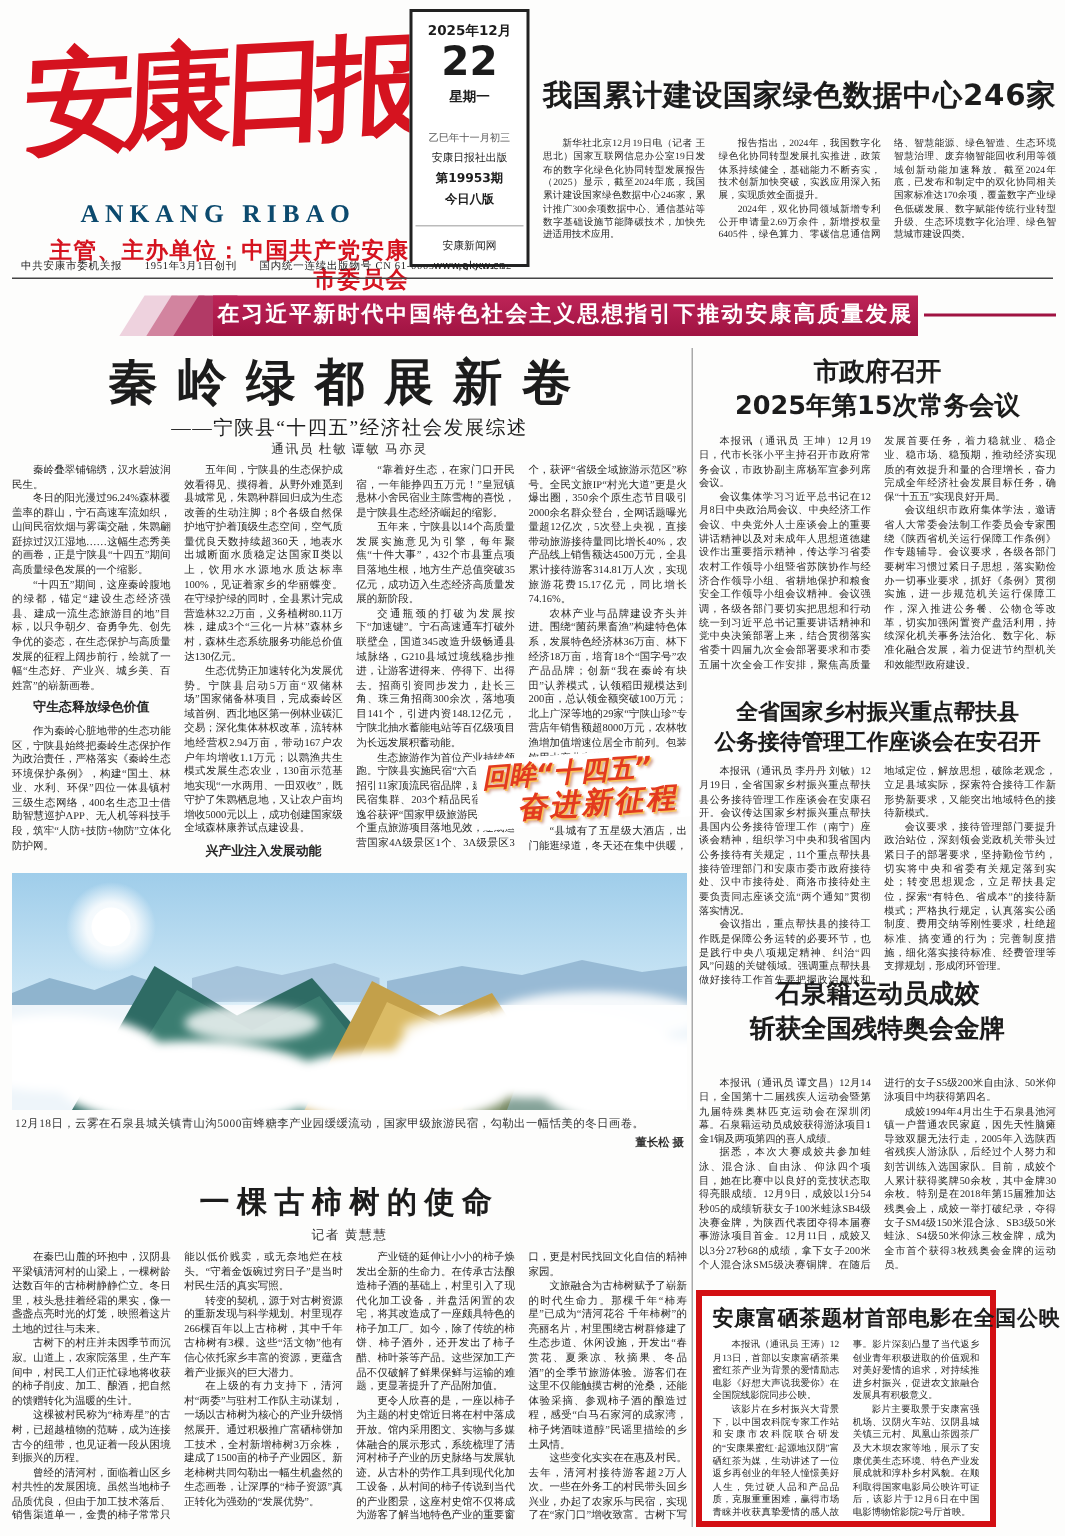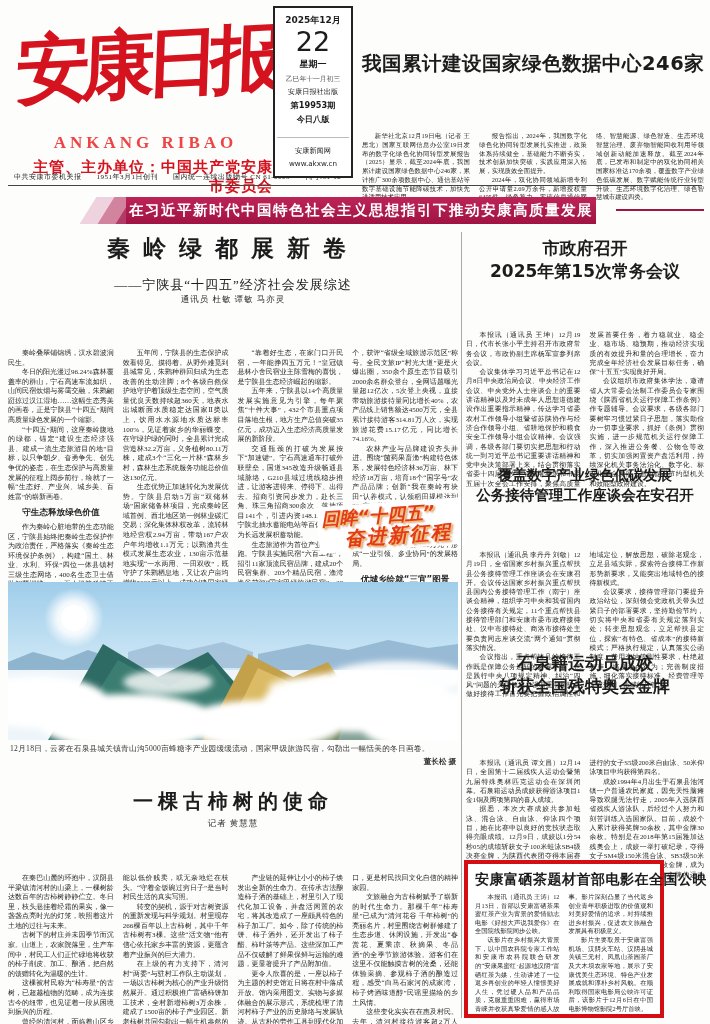--- a/index.html
+++ b/index.html
@@ -3,48 +3,48 @@
 <meta charset="utf-8">
 <style>
   html,body{margin:0;padding:0;background:#e9e9e9;}
   #page{position:relative;width:710px;height:1024px;background:#fdfdfc;margin:0 auto;overflow:hidden;
         font-family:"Liberation Serif","DejaVu Serif",serif;color:#1c1c1c;}
   .abs{position:absolute;}
   .hei{font-family:"DejaVu Sans","Liberation Sans",sans-serif;}
   
   .mast-title{font-family:"DejaVu Serif",serif;font-weight:bold;color:#d5131f;
               font-size:74px;letter-spacing:-9px;transform:rotate(-3deg) skewX(-5deg);line-height:1;}
-  .mast-pinyin{color:#ef4444;font-weight:bold;font-size:17px;letter-spacing:4px;text-align:center;}
+  .mast-pinyin{color:#0c4a6e;font-weight:bold;font-size:17px;letter-spacing:4px;text-align:center;}
   .mast-org{color:#d5131f;font-weight:bold;font-size:15px;letter-spacing:1px;text-align:right;}
   .mast-foot{font-size:7px;color:#222;letter-spacing:.5px;}
   .datebox{border:2px solid #222;text-align:center;padding:6px 2px;box-sizing:border-box;background:#fff;}
   .datebox .l1{font-size:9px;font-weight:bold;}
-  .datebox .day{font-size:27px;font-weight:normal;line-height:1.1;}
+  .datebox .day{font-size:27px;font-weight:bold;line-height:1.1;}
   .datebox .l2{font-size:9px;font-weight:bold;margin-top:1px;}
-  .datebox .l3{font-size:6.8px;color:#555;margin-top:3px;}
+  .datebox .l3{font-size:6.8px;color:#555;margin-top:16px;}
   .datebox .l4{font-size:7.2px;margin-top:3px;}
   .datebox .l5{font-size:8.2px;font-weight:bold;margin-top:3px;}
   .datebox .web{font-size:7.2px;margin-top:12px;border-top:1px solid #bbb;padding-top:8px;}
   
   .hrule{background:#444;height:1px;}
   .vrule{background:#a9a9a9;width:1px;}
   
   .banner-bar{background:linear-gradient(180deg,#bd2457,#a01342);color:#fff;font-weight:bold;
               font-size:14.5px;letter-spacing:1.5px;text-align:center;line-height:27px;}
   .skew{transform:skewX(-32deg);}
   
-  .headline-xl{font-weight:bold;font-size:23px;letter-spacing:13px;text-align:center;white-space:nowrap;font-family:Liberation Mono, monospace;}
+  .headline-xl{font-weight:bold;font-size:33px;letter-spacing:13px;text-align:center;white-space:nowrap;font-family:Liberation Mono, monospace;}
   .sub-title{font-size:13px;text-align:center;letter-spacing:1px;}
   .byline{font-size:8.5px;color:#333;text-align:center;letter-spacing:1px;}
   .headline-top{font-weight:bold;font-size:19.5px;letter-spacing:.5px;white-space:nowrap;}
   .headline-r{font-weight:bold;text-align:center;line-height:1.35;}
   .headline-mid{font-weight:bold;font-size:20px;letter-spacing:5px;text-align:center;white-space:nowrap;}
   
   .body-cols{column-gap:9px;font-size:7px;line-height:1.37;text-align:justify;overflow:hidden;
-             color:#282828;margin-top:40px;}
+             color:#282828;}
   .cols2{column-count:2;}
   .cols3{column-count:3;}
   .cols4{column-count:4;}
   .body-cols p{margin:0;text-indent:2em;}
   .body-cols p.subhead{font-family:"DejaVu Sans","Liberation Sans",sans-serif;text-indent:0;
              text-align:center;font-weight:bold;font-size:8.6px;margin:5px 0 4px;}
   
   .slogan{transform:rotate(-4deg);font-family:"DejaVu Sans","Liberation Sans",sans-serif;
           font-style:italic;font-weight:bold;color:#e33a1e;background:#fff;padding:3px 4px;
           text-shadow:1px 1px 0 #f7c35f,2px 2px 2px rgba(150,40,0,.45);line-height:1.1;}
@@ -85,21 +85,21 @@
       <p>报告指出，2024年，我国数字化绿色化协同转型发展扎实推进，政策体系持续健全，基础能力不断夯实，技术创新加快突破，实践应用深入拓展，实现质效全面提升。</p>
       <p>2024年，双化协同领域新增专利公开申请量2.69万余件，新增授权量6405件，绿色算力、零碳信息通信网络、智慧能源、绿色智造、生态环境智慧治理、废弃物智能回收利用等领域创新动能加速释放。截至2024年底，已发布和制定中的双化协同相关国家标准达170余项，覆盖数字产业绿色低碳发展、数字赋能传统行业转型升级、生态环境数字化治理、绿色智慧城市建设四类。</p>
     </div>
 
   <div class="abs hrule" style="left:8px;top:185px;width:694px;"></div>
 
   <div class="abs" style="left:60px;top:197px;width:644px;height:27px;">
     <div class="abs skew" style="left:28px;top:0;width:22px;height:27px;background:#eed2de;"></div>
     <div class="abs skew" style="left:46px;top:0;width:22px;height:27px;background:#d2849f;"></div>
     <div class="abs skew" style="left:64px;top:0;width:26px;height:27px;background:#b23a66;"></div>
-    <div class="abs banner-bar hei" style="left:66px;top:0;width:470px;height:27px;">在习近平新时代中国特色社会主义思想指引下推动安康高质量发展</div>
+    <div class="abs banner-bar hei" style="left:82px;top:0;width:470px;height:27px;">在习近平新时代中国特色社会主义思想指引下推动安康高质量发展</div>
     <div class="abs" style="left:556px;top:12px;width:88px;height:2px;background:#a01342;"></div>
   </div>
 
   <div class="abs headline-xl hei" style="left:8px;top:233px;width:450px;">秦岭绿都展新卷</div>
   <div class="abs sub-title" style="left:8px;top:276px;width:450px;">——宁陕县“十四五”经济社会发展综述</div>
   <div class="abs byline" style="left:8px;top:294px;width:450px;">通讯员 杜敏 谭敏 马亦灵</div>
   <div class="abs body-cols cols4" style="left:8px;top:309px;width:450px;height:268px;">
       <p>秦岭叠翠铺锦绣，汉水碧波润民生。</p>
       <p>冬日的阳光漫过96.24%森林覆盖率的群山，宁石高速车流如织，山间民宿炊烟与雾霭交融，朱鹮翩跹掠过汉江湿地……这幅生态秀美的画卷，正是宁陕县“十四五”期间高质量绿色发展的一个缩影。</p>
       <p>“十四五”期间，这座秦岭腹地的绿都，锚定“建设生态经济强县、建成一流生态旅游目的地”目标，以只争朝夕、奋勇争先、创先争优的姿态，在生态保护与高质量发展的征程上阔步前行，绘就了一幅“生态好、产业兴、城乡美、百姓富”的崭新画卷。</p>
@@ -187,21 +187,21 @@
     <div>市政府召开</div>
     <div>2025年第15次常务会议</div>
   </div>
   <div class="abs body-cols cols2" style="left:466px;top:290px;width:238px;height:166px;font-size:6.8px;">
       <p>本报讯（通讯员 王坤）12月19日，代市长张小平主持召开市政府常务会议，市政协副主席杨军宣参列席会议。</p>
       <p>会议集体学习习近平总书记在12月8日中央政治局会议、中央经济工作会议、中央党外人士座谈会上的重要讲话精神以及对未成年人思想道德建设作出重要指示精神，传达学习省委农村工作领导小组暨省苏陕协作与经济合作领导小组、省耕地保护和粮食安全工作领导小组会议精神。会议强调，各级各部门要切实把思想和行动统一到习近平总书记重要讲话精神和党中央决策部署上来，结合贯彻落实省委十四届九次全会部署要求和市委五届十次全会工作安排，聚焦高质量发展首要任务，着力稳就业、稳企业、稳市场、稳预期，推动经济实现质的有效提升和量的合理增长，奋力完成全年经济社会发展目标任务，确保“十五五”实现良好开局。</p>
       <p>会议组织市政府集体学法，邀请省人大常委会法制工作委员会专家围绕《陕西省机关运行保障工作条例》作专题辅导。会议要求，各级各部门要树牢习惯过紧日子思想，落实勤俭办一切事业要求，抓好《条例》贯彻实施，进一步规范机关运行保障工作，深入推进公务餐、公物仓等改革，切实加强闲置资产盘活利用，持续深化机关事务法治化、数字化、标准化融合发展，着力促进节约型机关和效能型政府建设。</p>
     </div>
 
   <div class="abs headline-r hei" style="left:466px;top:466px;width:238px;font-size:14.5px;">
-    <div>覆盖数字产业绿色低碳发展</div>
+    <div>全省国家乡村振兴重点帮扶县</div>
     <div>公务接待管理工作座谈会在安召开</div>
   </div>
   <div class="abs body-cols cols2" style="left:466px;top:510px;width:238px;height:152px;font-size:6.8px;">
       <p>本报讯（通讯员 李丹丹 刘敏）12月19日，全省国家乡村振兴重点帮扶县公务接待管理工作座谈会在安康召开。会议传达国家乡村振兴重点帮扶县国内公务接待管理工作（南宁）座谈会精神，组织学习中央和我省国内公务接待有关规定，11个重点帮扶县接待管理部门和安康市委市政府接待处、汉中市接待处、商洛市接待处主要负责同志座谈交流“两个通知”贯彻落实情况。</p>
       <p>会议指出，重点帮扶县的接待工作既是保障公务运转的必要环节，也是践行中央八项规定精神、纠治“四风”问题的关键领域。强调重点帮扶县做好接待工作首先要把握政治属性和地域定位，解放思想，破除老观念，立足县域实际，探索符合接待工作新形势新要求，又能突出地域特色的接待新模式。</p>
       <p>会议要求，接待管理部门要提升政治站位，深刻领会党政机关带头过紧日子的部署要求，坚持勤俭节约，切实将中央和省委有关规定落到实处；转变思想观念，立足帮扶县定位，探索“有特色、省成本”的接待新模式；严格执行规定，认真落实公函制度、费用交纳等刚性要求，杜绝超标准、搞变通的行为；完善制度措施，细化落实接待标准、经费管理等支撑规划，形成闭环管理。</p>
     </div>
 
   <div class="abs headline-r hei" style="left:466px;top:652px;width:238px;font-size:17px;">
     <div>石泉籍运动员成姣</div>

